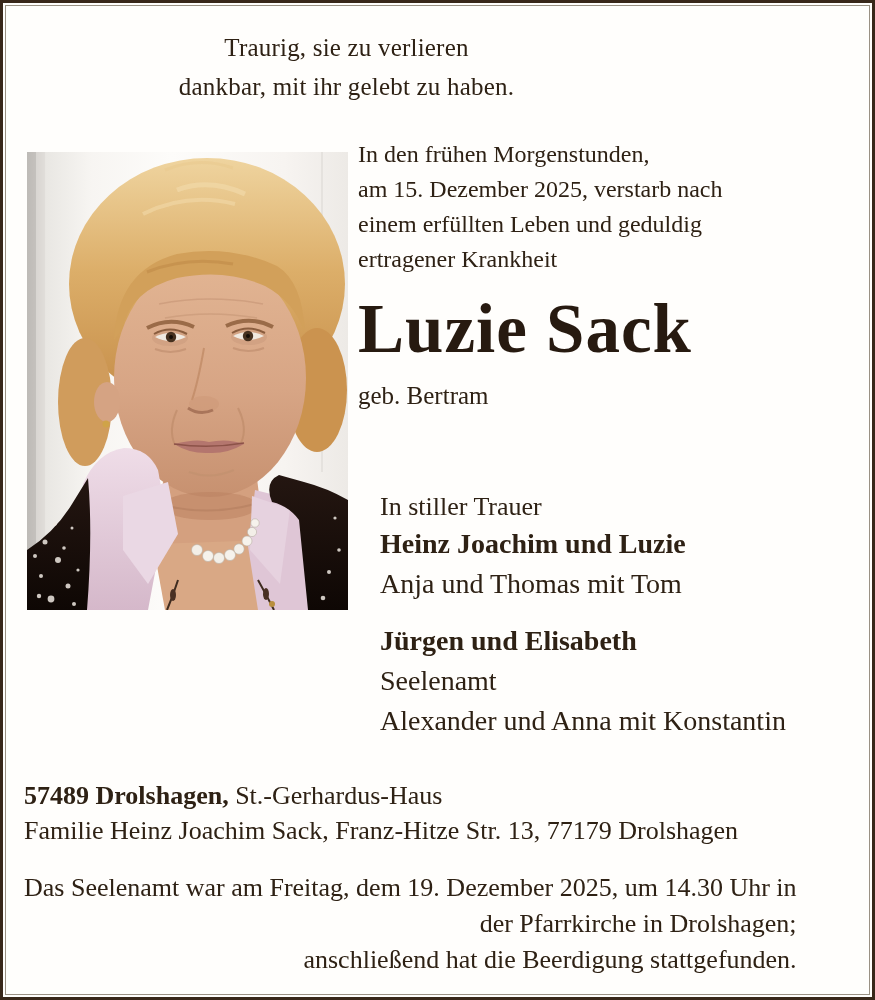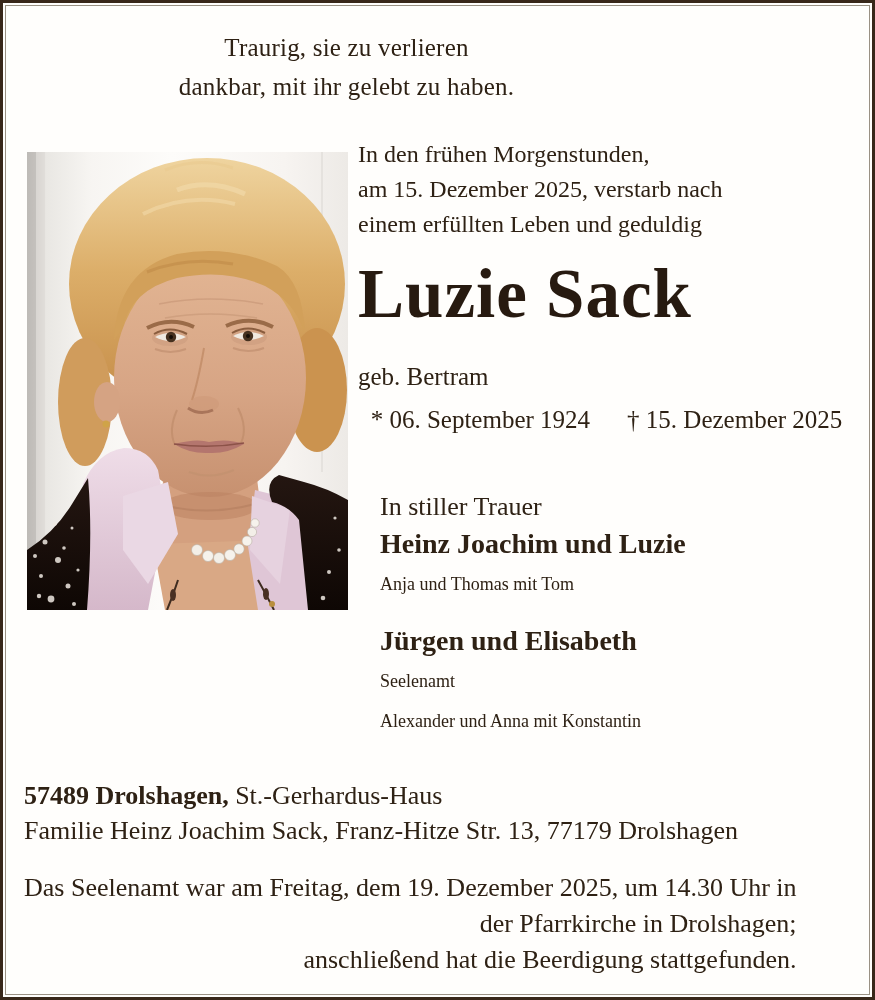--- a/index.html
+++ b/index.html
@@ -58,21 +58,21 @@
   .deceased-name {
     margin-top: 16px;
     font-size: 69px;
     font-weight: bold;
     line-height: 72px;
     letter-spacing: 1px;
     color: #271a10;
     white-space: nowrap;
   }
   .maiden {
-    margin-top: 32px;
+    margin-top: 16px;
     font-size: 25px;
     line-height: 30px;
   }
   .dates {
     margin-top: 11px;
     font-size: 25px;
     line-height: 34px;
     display: flex;
     justify-content: center;
     gap: 37px;
@@ -82,21 +82,21 @@
   .mourning {
     position: absolute;
     left: 380px; top: 490px;
     text-align: left;
   }
   .mourning-heading {
     font-size: 26px;
     line-height: 34px;
   }
   .mourner {
-    font-size: 18px;
+    font-size: 28px;
     line-height: 40px;
     white-space: nowrap;
   }
   .mourner.bold {
     font-weight: bold;
     font-size: 28px;
   }
   .mourner.group-gap { margin-top: 17px; }
   
   .address {
@@ -259,28 +259,25 @@
       <ellipse cx="239" cy="442" rx="3" ry="6" fill="#4a3023"></ellipse>
       <circle cx="245" cy="452" r="3" fill="#b98f3e"></circle>
     </g>
   </svg>
 </div>
 
 <div class="rightcol">
   <div class="intro-line">In den frühen Morgenstunden,</div>
   <div class="intro-line">am 15. Dezember 2025, verstarb nach</div>
   <div class="intro-line">einem erfüllten Leben und geduldig</div>
+  <div class="intro-line">ertragener Krankheit</div>
 
   <div class="deceased-name">Luzie Sack</div>
   <div class="maiden">geb. Bertram</div>
 
-  <div class="dates">
-    <span>* 06. September 1924</span>
-    <span>† 15. Dezember 2025</span>
-  </div>
 </div>
 
 <div class="mourning">
   <div class="mourning-heading">In stiller Trauer</div>
   <div class="mourner bold">Heinz Joachim und Luzie</div>
   <div class="mourner">Anja und Thomas mit Tom</div>
   <div class="mourner bold group-gap">Jürgen und Elisabeth</div>
   <div class="mourner">Seelenamt</div>
   <div class="mourner">Alexander und Anna mit Konstantin</div>
 </div>

